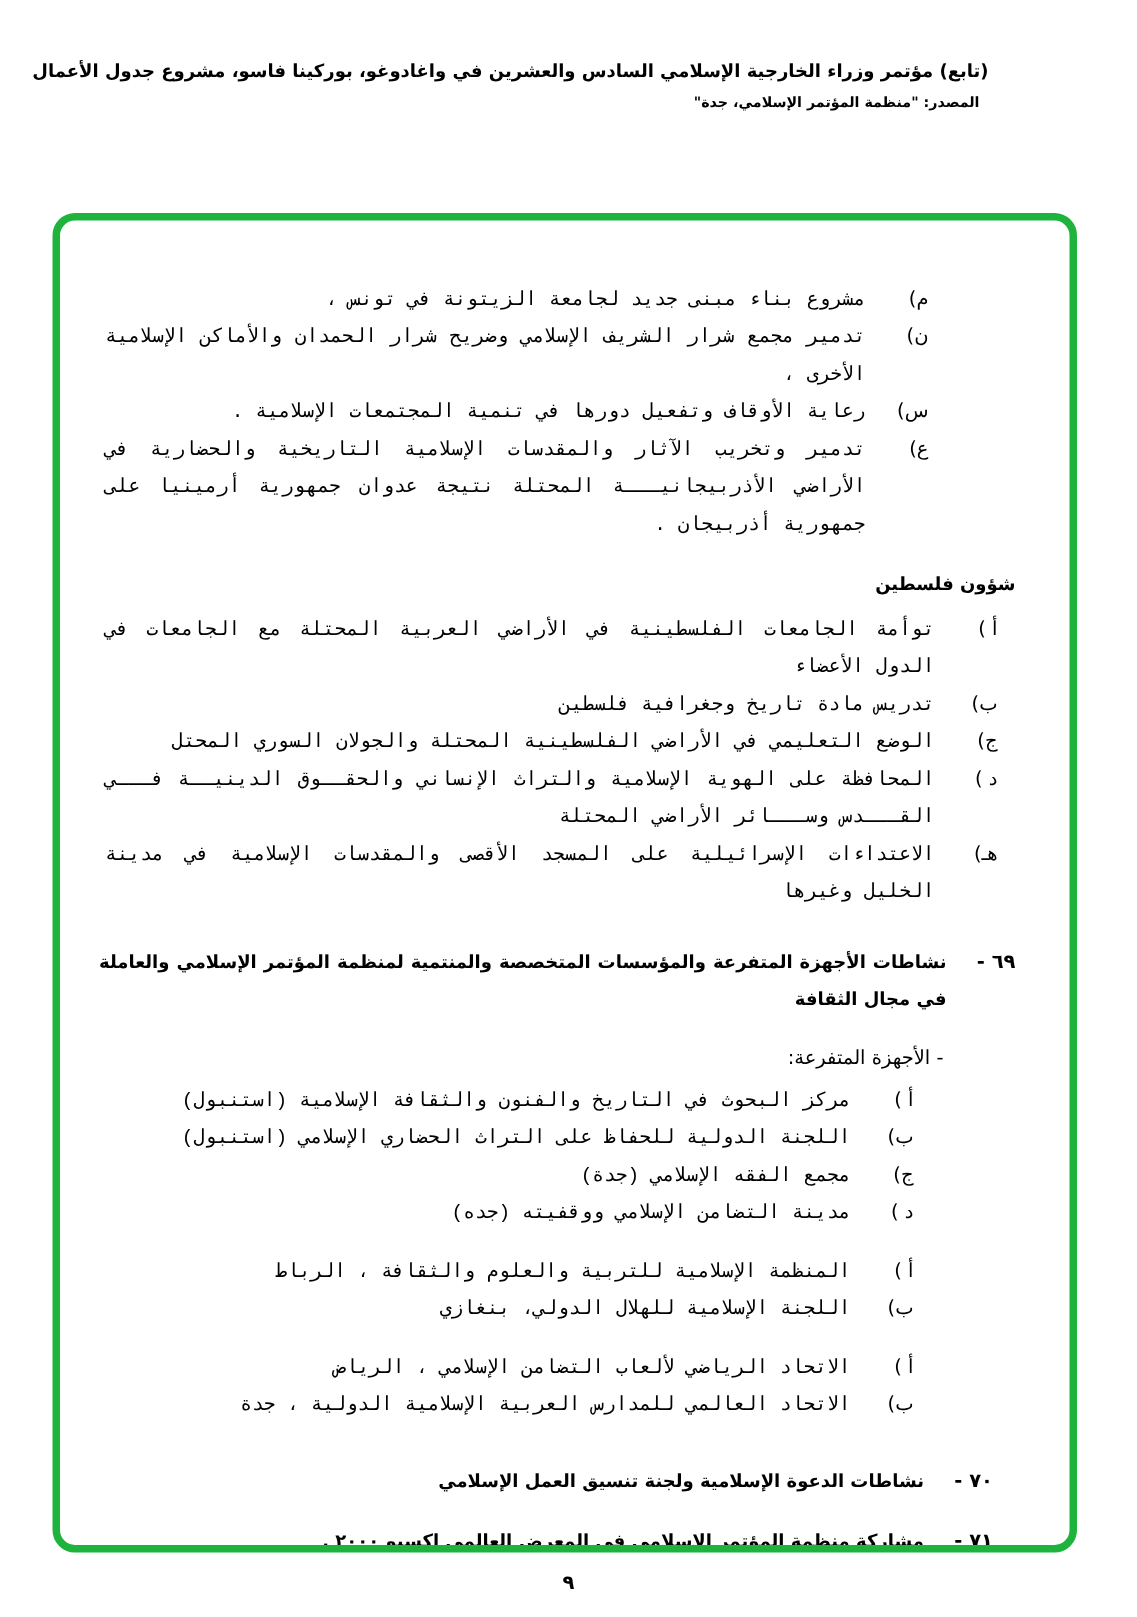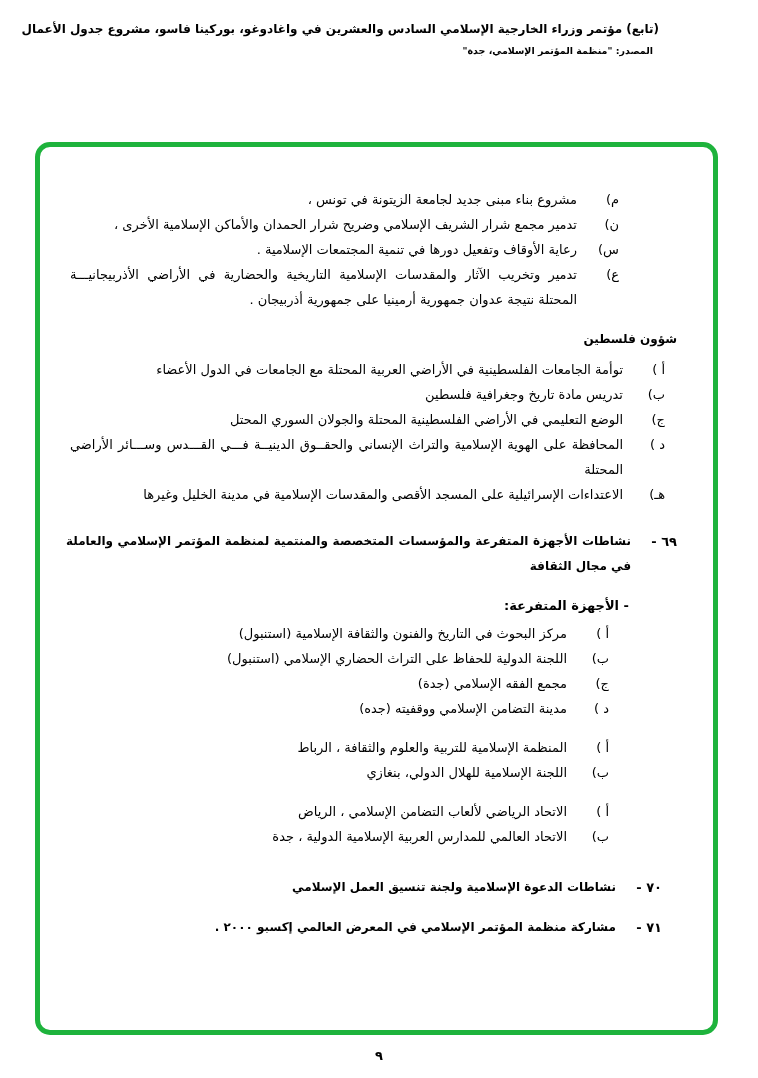--- a/index.html
+++ b/index.html
@@ -6,21 +6,21 @@
   html, body { background: #ffffff; }
   body {
     width: 758px; height: 1078px;
     position: relative;
     font-family: "DejaVu Sans", sans-serif;
     color: #000;
   }
   .page-header {
     width: 560px;
     margin: 0 auto;
-    padding-top: 22px;
+    padding-top: 40px;
     direction: rtl;
   }
   .header-title {
     font-size: 12px;
     font-weight: bold;
     text-align: center;
     white-space: nowrap;
   }
   .header-source {
     font-size: 9.5px;
@@ -35,21 +35,21 @@
     width: 683px; height: 893px;
     border: 5px solid #1eb33c;
     border-radius: 15px;
     direction: rtl;
     padding: 40px 36px 18px 26px;
     font-size: 13px;
     overflow: hidden;
   }
   .item { display: flex; line-height: 25px; }
   .item .marker { flex: 0 0 42px; }
-  .item .text { flex: 1; text-align: justify; padding-left: 4px; }
+  .item .text { flex: 1; text-align: justify; padding-left: 4px; font-family: Liberation Mono, monospace; }
   .intro-items { margin-right: 58px; }
   .numbered-section { display: flex; }
   .numbered-section.gap-s { margin-top: 15px; }
   .numbered-section.gap-m { margin-top: 22px; }
   .numbered-section.gap-l { margin-top: 26px; }
   .numbered-section.shifted { padding-right: 15px; }
   .num {
     flex: 0 0 46px;
     font-weight: bold;
     line-height: 25px;
@@ -57,21 +57,21 @@
   }
   .section-body { flex: 1; }
   .section-title {
     font-size: 12px;
     font-weight: bold;
     line-height: 25px;
     text-align: justify;
   }
   .section-items { margin-top: 5px; margin-right: 12px; }
   .subsection { margin-top: 14px; margin-right: 2px; }
-  .subsection-title { font-size: 13px; font-weight: bold; line-height: 25px; }
+  .subsection-title { font-size: 13px; font-weight: normal; line-height: 25px; }
   .subsection .section-items { margin-top: 3px; margin-right: 20px; }
   .page-number {
     position: absolute;
     bottom: 15px; left: 0;
     width: 100%;
     text-align: center;
     font-size: 13px;
     font-weight: bold;
   }
 </style>

